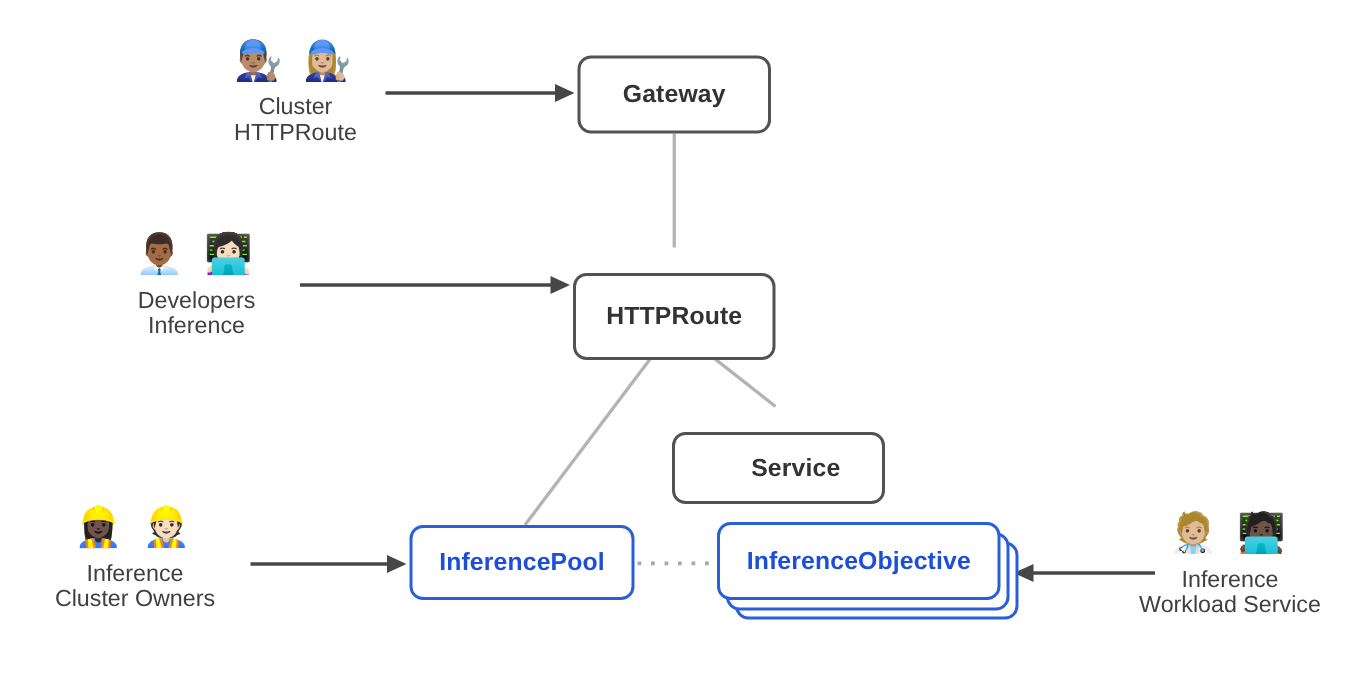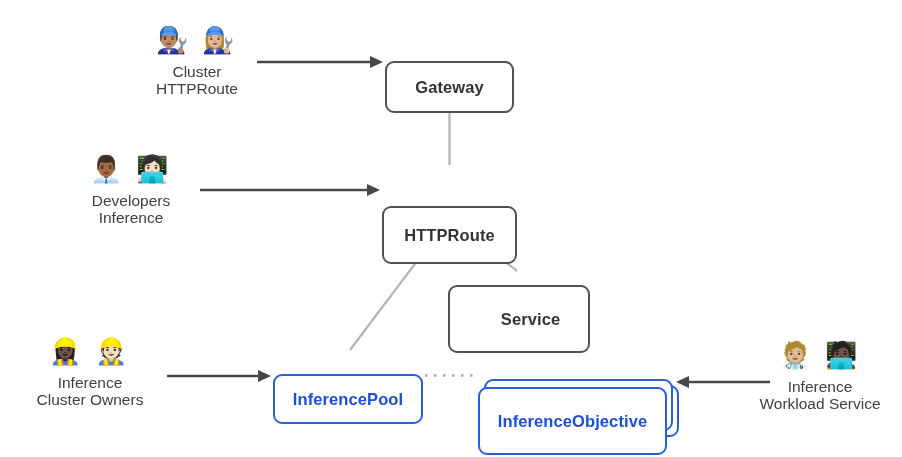--- a/index.html
+++ b/index.html
@@ -46,21 +46,20 @@
     border: 2.5px solid #525252;
     border-radius: 9px;
     display: flex;
     align-items: center;
     justify-content: center;
     font-weight: 700;
     font-size: 16.5px;
     color: #333333;
     letter-spacing: 0.1px;
     white-space: nowrap;
-    margin-top: 24px;
   }
   .node.blue {
     border-color: #2b5fd9;
     color: #1d4ed8;
   }
   .actor {
     position: absolute;
     display: flex;
     flex-direction: column;
     align-items: center;
@@ -108,27 +107,27 @@
     <g>
       <line class="arrow-line" x1="770" y1="382" x2="688" y2="382"></line>
       <polygon class="arrow-head" points="676,382 689,376 689,388"></polygon>
     </g>
   </svg>
 
   <div class="node" style="left:385px; top:37px; width:129px; height:52px;">Gateway</div>
 
   <div class="node" style="left:382px; top:182px; width:135px; height:58px;">HTTPRoute</div>
 
-  <div class="node" style="left:448px; top:261px; width:142px; height:68px;padding-left:23px;">Service</div>
+  <div class="node" style="left:448px; top:288px; width:142px; height:48px;padding-left:23px;">Service</div>
 
   <div class="node blue" style="left:273px; top:350px; width:150px; height:50px;">InferencePool</div>
 
   <div class="node blue" style="left:490px; top:361px; width:189px; height:52px;"></div>
   <div class="node blue" style="left:484px; top:355px; width:189px; height:52px;"></div>
-  <div class="node blue" style="left:478px; top:363px; width:189px; height:68px;">InferenceObjective</div>
+  <div class="node blue" style="left:478px; top:348px; width:189px; height:52px;">InferenceObjective</div>
 
   <div class="actor" style="left:117px; top:24px; width:160px;">
     <div class="emojis">👨🏽‍🔧 👩🏼‍🔧</div>
     <div class="actor-label">
       <div>Cluster</div>
       <div>HTTPRoute</div>
     </div>
   </div>
 
   <div class="actor" style="left:51px; top:153px; width:160px;">

